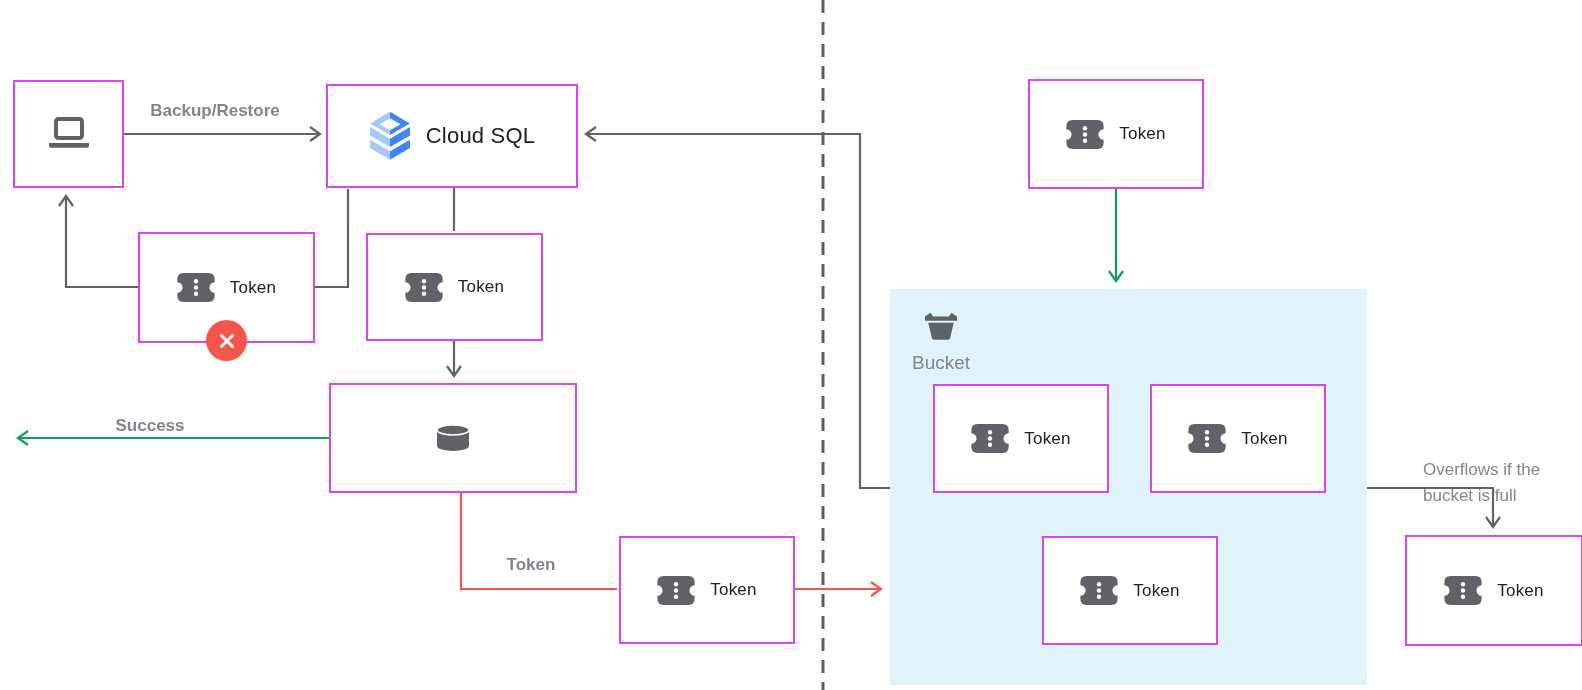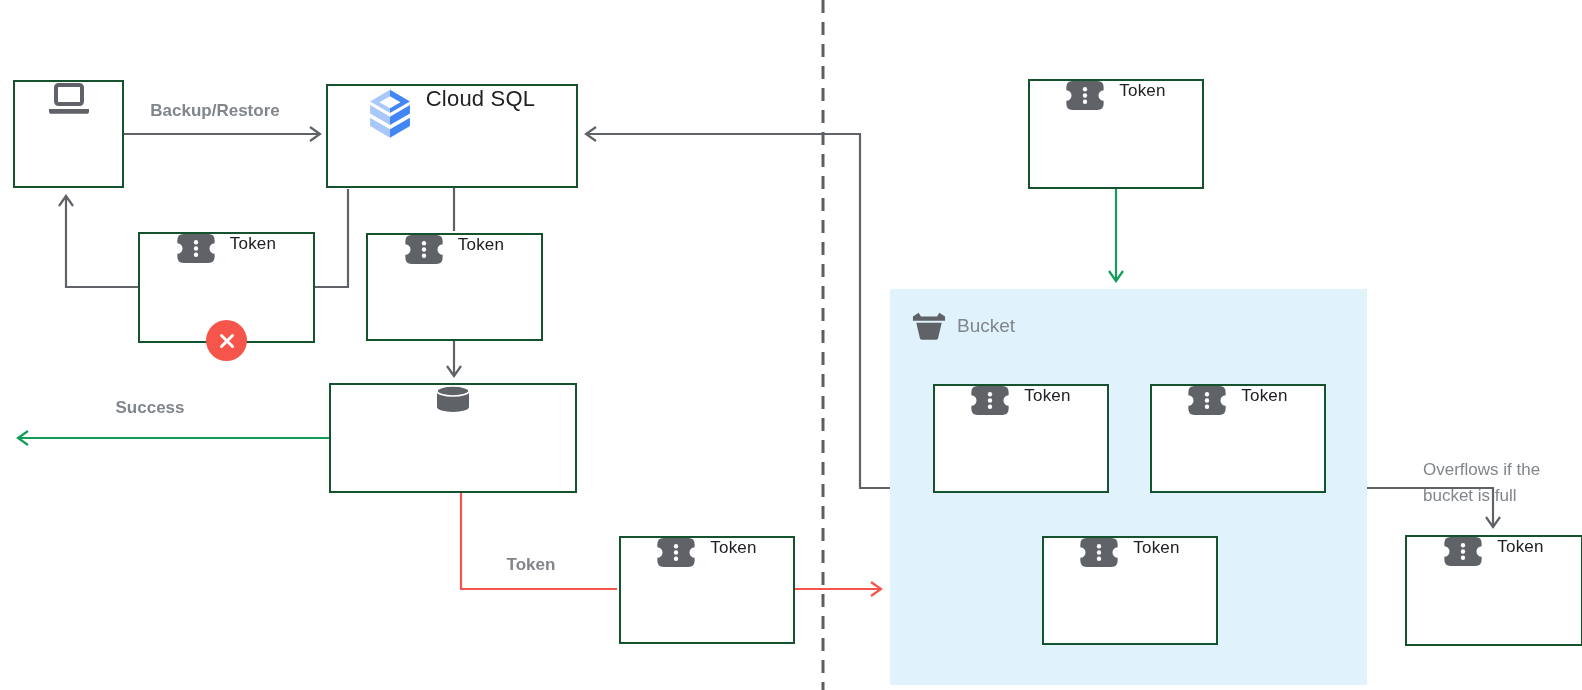--- a/index.html
+++ b/index.html
@@ -1,27 +1,27 @@
 <!DOCTYPE html>
 <html><head>
 <meta charset="utf-8">
 <style>
   html,body{margin:0;padding:0;background:#fff;}
   #stage{position:relative;width:1582px;height:690px;background:#ffffff;overflow:hidden;
          font-family:"Liberation Sans",sans-serif;}
   #wires{position:absolute;left:0;top:0;width:1582px;height:690px;pointer-events:none;z-index:2;}
-  .box{position:absolute;background:#fff;border:2px solid #14532d;box-sizing:border-box;
-       display:flex;align-items:flex-start;justify-content:center;gap:15px;z-index:3;}
+  .box{position:absolute;background:#fff;border:2px solid #d946ef;box-sizing:border-box;
+       display:flex;align-items:center;justify-content:center;gap:15px;z-index:3;}
   .node-lbl{font-size:17px;color:#202124;letter-spacing:.2px;}
   .big-lbl{font-size:22px;color:#202124;line-height:1.35;}
   .glabel{position:absolute;color:#80868B;font-size:17px;z-index:4;line-height:1.5;}
   .center{text-align:center;font-weight:bold;}
   #bucket-area{position:absolute;left:890px;top:289px;width:477px;height:396px;
                background:#E0F2FC;z-index:1;}
-  #bucket-head{position:absolute;left:912px;top:311px;display:flex;align-items:center;gap:11px;z-index:2;}
+  #bucket-head{position:absolute;left:912px;top:311px;display:flex;align-items:center;gap:11px;z-index:2;flex-direction:column;}
   #bucket-head span{color:#80868B;font-size:19px;}
   #diagram-title{position:absolute;left:1032px;top:13px;width:300px;text-align:center;
                  font-size:24px;font-weight:bold;color:#202124;z-index:4;}
   #error-badge{position:absolute;left:206px;top:320px;width:41px;height:41px;border-radius:50%;
                background:#F5554A;display:flex;align-items:center;justify-content:center;z-index:5;}
   .icon{flex:0 0 auto;display:block;}
 </style>
 </head>
 <body>
 
@@ -169,17 +169,17 @@
     <svg class="icon" width="38" height="29" viewBox="0 0 36 28">
       <path d="M6 0 H30 Q36 0 36 6 V9 A5 5 0 0 0 36 19 V22 Q36 28 30 28 H6 Q0 28 0 22 V19 A5 5 0 0 0 0 9 V6 Q0 0 6 0 Z" fill="#5F6368"></path>
       <circle cx="18" cy="8" r="2.1" fill="#fff"></circle>
         <circle cx="18" cy="14" r="2.1" fill="#fff"></circle>
         <circle cx="18" cy="20" r="2.1" fill="#fff"></circle>
     </svg>
     <span class="node-lbl">Token</span>
   </div>
 
   <div class="glabel center" style="left:132px;top:98px;width:166px;">Backup/Restore</div>
-  <div class="glabel center" style="left:100px;top:395px;width:100px;">Success</div>
+  <div class="glabel center" style="left:100px;top:413px;width:100px;">Success</div>
   <div class="glabel center" style="left:498px;top:552px;width:66px;">Token</div>
   <div class="glabel" style="left:1423px;top:424px;width:152px;margin-top:33px;">Overflows if the bucket is full</div>
 
 </div>
 
 </body></html>

